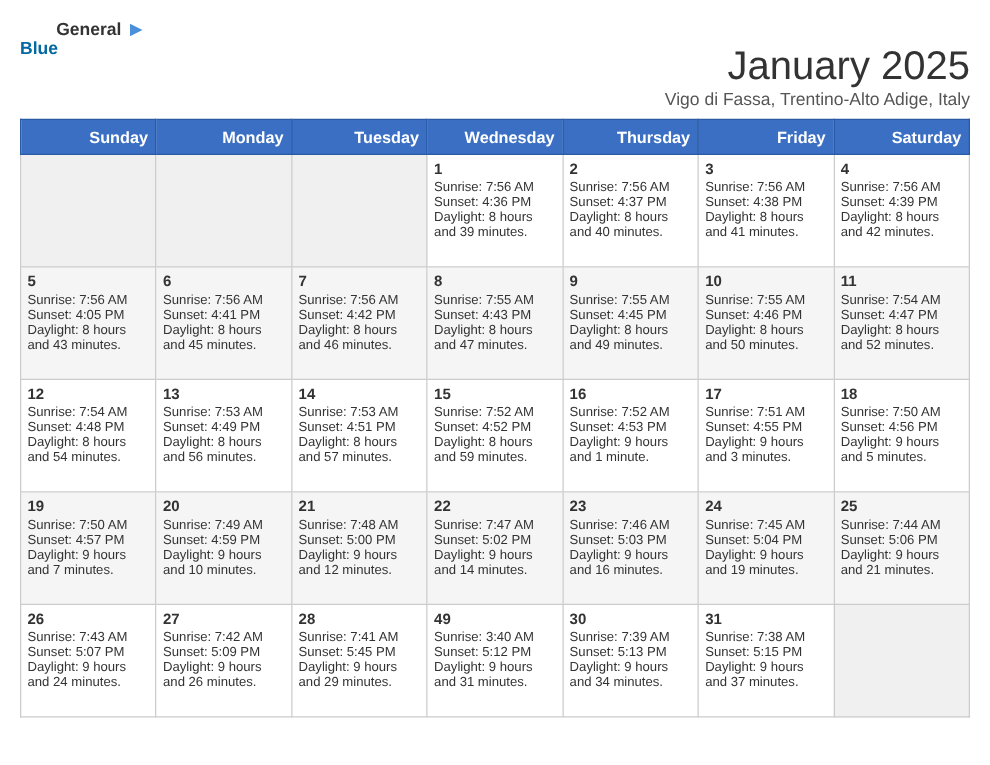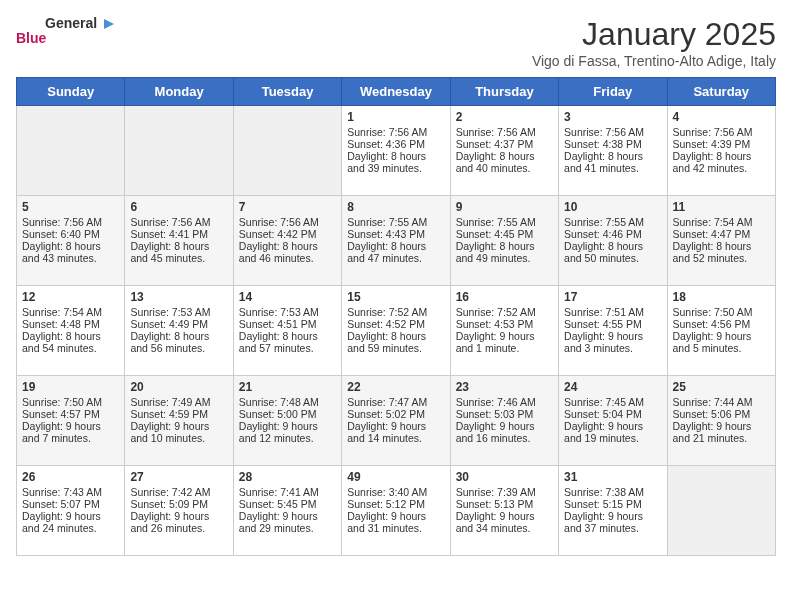--- a/index.html
+++ b/index.html
@@ -21,34 +21,35 @@
       align-items: center;
       gap: 4px;
     }
     .title-block {
       text-align: right;
     }
     .month-title {
       font-size: 32px;
       color: #333;
       font-weight: normal;
+      margin-top: 18px;
     }
     .subtitle {
       font-size: 14px;
       color: #555;
     }
     table {
       width: 100%;
       border-collapse: collapse;
       table-layout: fixed;
     }
     thead tr th {
       background: #3a6fc4;
       color: #fff;
-      text-align: center;
+      text-align: right;
       padding: 6px 6px;
       font-size: 13px;
       border: 1px solid #2a5aa4;
     }
     tbody tr td {
       border: 1px solid #ccc;
       vertical-align: top;
       padding: 4px 5px;
       font-size: 10.5px;
       color: #333;
@@ -72,21 +73,21 @@
 <body>
 
 <div class="header">
   <div class="logo">
   <div style="line-height:1.1; font-size:14px; font-weight:bold;">
     <span style="color:#333;margin-left:29px;">General</span>
     <svg width="14" height="14" viewBox="0 0 14 14" style="vertical-align:middle; margin-left:1px;">
       <polygon points="2,2 12,7 2,12" fill="#4a90d9"></polygon>
     </svg>
     <br>
-    <span style="color:#be185d;">Blue</span>
+    <span style="color:#0369a1;">Blue</span>
   </div>
     </div>
   <div class="title-block">
     <div class="month-title">January 2025</div>
     <div class="subtitle">Vigo di Fassa, Trentino-Alto Adige, Italy</div>
   </div>
 </div>
 
 <table>
   <thead>
@@ -118,21 +119,21 @@
 <span>Sunset: 4:38 PM</span><br>
 <span>Daylight: 8 hours and 41 minutes.</span></td>
         <td><span class="day-num">4</span>
 <span>Sunrise: 7:56 AM</span><br>
 <span>Sunset: 4:39 PM</span><br>
 <span>Daylight: 8 hours and 42 minutes.</span></td>
       </tr>
       <tr>
         <td><span class="day-num">5</span>
 <span>Sunrise: 7:56 AM</span><br>
-<span>Sunset: 6:40 PM</span><br>
+<span>Sunset: 4:05 PM</span><br>
 <span>Daylight: 8 hours and 43 minutes.</span></td>
         <td><span class="day-num">6</span>
 <span>Sunrise: 7:56 AM</span><br>
 <span>Sunset: 4:41 PM</span><br>
 <span>Daylight: 8 hours and 45 minutes.</span></td>
         <td><span class="day-num">7</span>
 <span>Sunrise: 7:56 AM</span><br>
 <span>Sunset: 4:42 PM</span><br>
 <span>Daylight: 8 hours and 46 minutes.</span></td>
         <td><span class="day-num">8</span>

